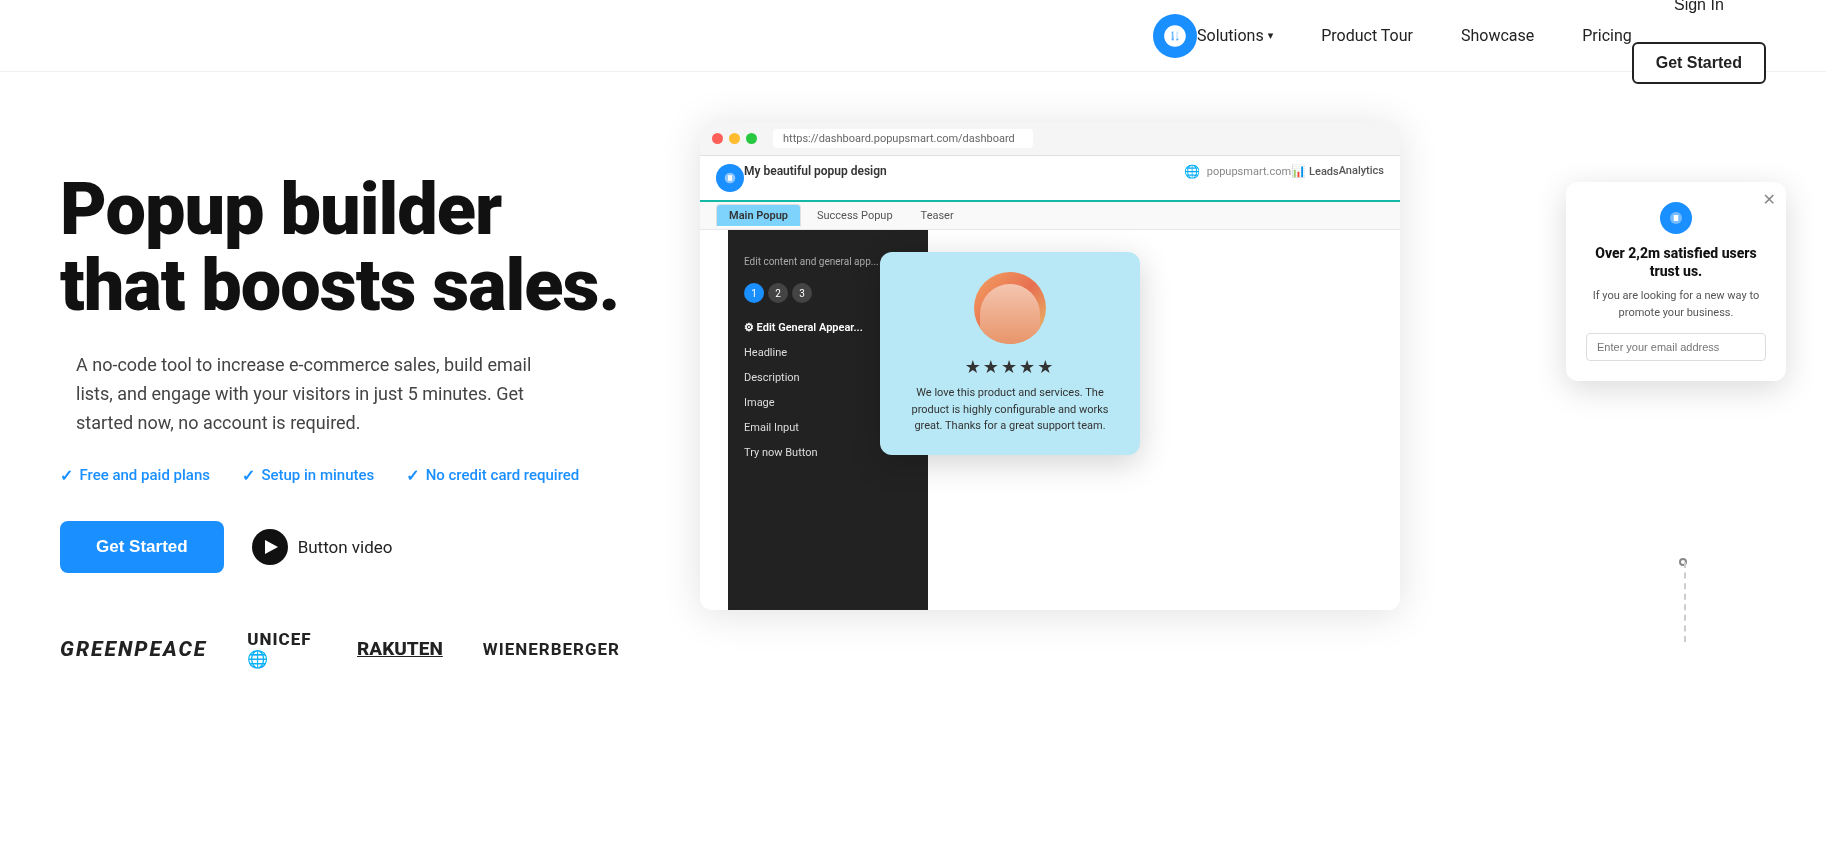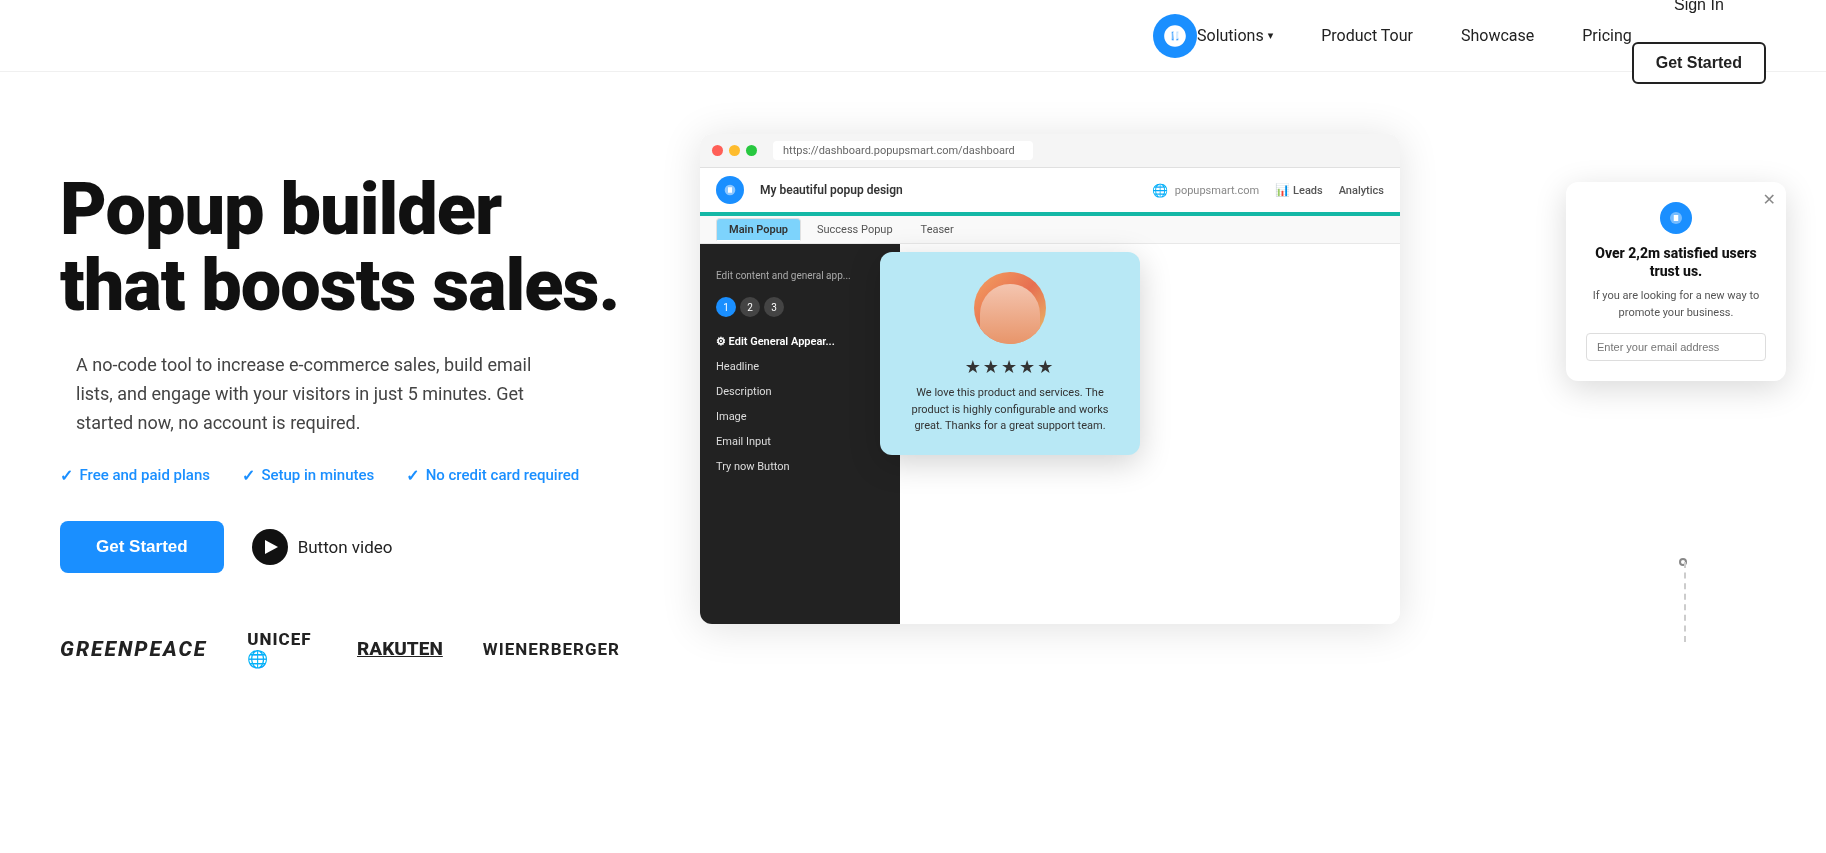--- a/index.html
+++ b/index.html
@@ -147,21 +147,21 @@
     .hero-right {
       flex: 1;
       position: relative;
       min-height: 540px;
       margin-top: -10px;
     }
 
     
     .browser-window {
       position: absolute;
-      top: 12px; left: 40px;
+      top: 0; left: 40px;
       width: 700px;
       background: #fff;
       border-radius: 12px;
       box-shadow: 0 4px 40px rgba(0,0,0,0.12);
       overflow: hidden;
     }
     .browser-bar {
       background: #f5f5f5;
       height: 34px;
       display: flex;
@@ -208,24 +208,23 @@
       background: #7dd3fc;
       border: 1px solid #e0e0e0;
       border-bottom: 1px solid #fff;
       font-weight: 600;
       color: #333;
     }
 
     
     .app-header {
       display: flex;
-      align-items: center;
+      align-items: flex-start;
       padding: 8px 16px;
-      gap: 16px;
-      border-bottom: 4px solid #14b8a6;
+      border-bottom: 2px solid #14b8a6;
       background: #fff;
     }
     .app-logo-small {
       width: 28px; height: 28px;
       background: #1a8fff;
       border-radius: 50%;
       display: flex; align-items: center; justify-content: center;
     }
     .app-logo-small svg { width: 16px; height: 16px; fill: #fff; }
     .app-title-text {
@@ -245,20 +244,21 @@
       color: #555;
       font-weight: 500;
       display: flex; align-items: center; gap: 3px;
     }
     .leads-icon { font-size: 12px; }
 
     
     .app-body {
       display: flex;
       height: 380px;
+      margin-left: 28px;
     }
     .app-sidebar {
       width: 200px;
       background: #222;
       padding: 12px 0;
       flex-shrink: 0;
     }
     .sidebar-label {
       font-size: 10px;
       color: #aaa;

